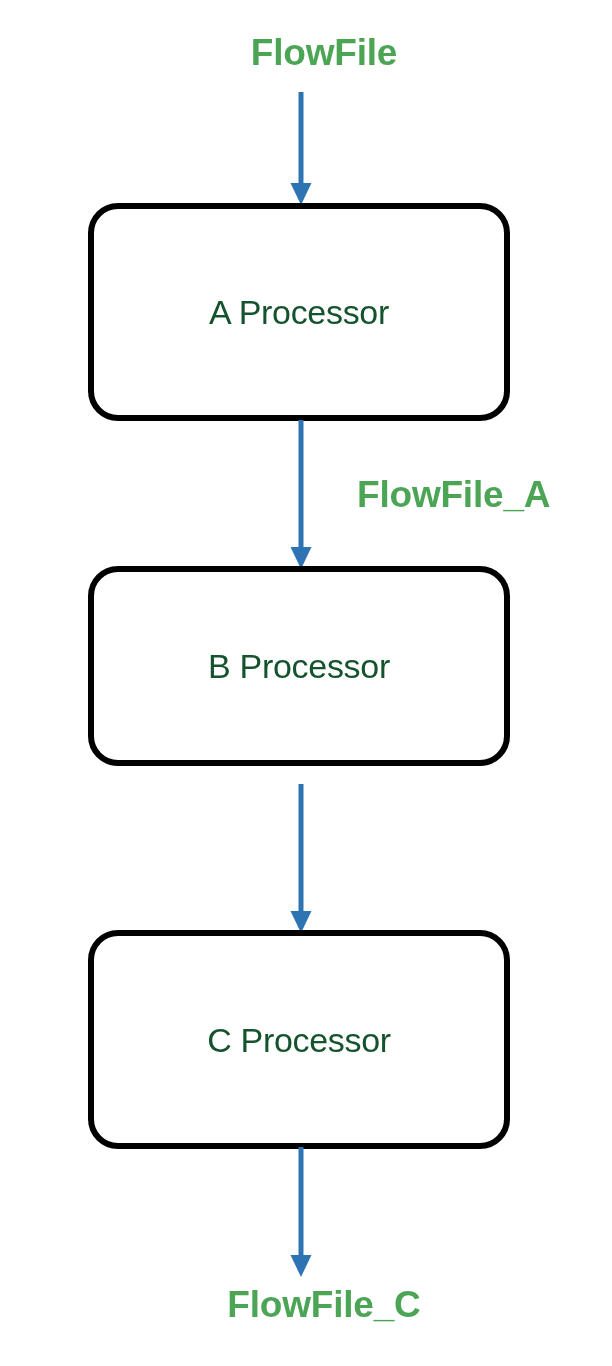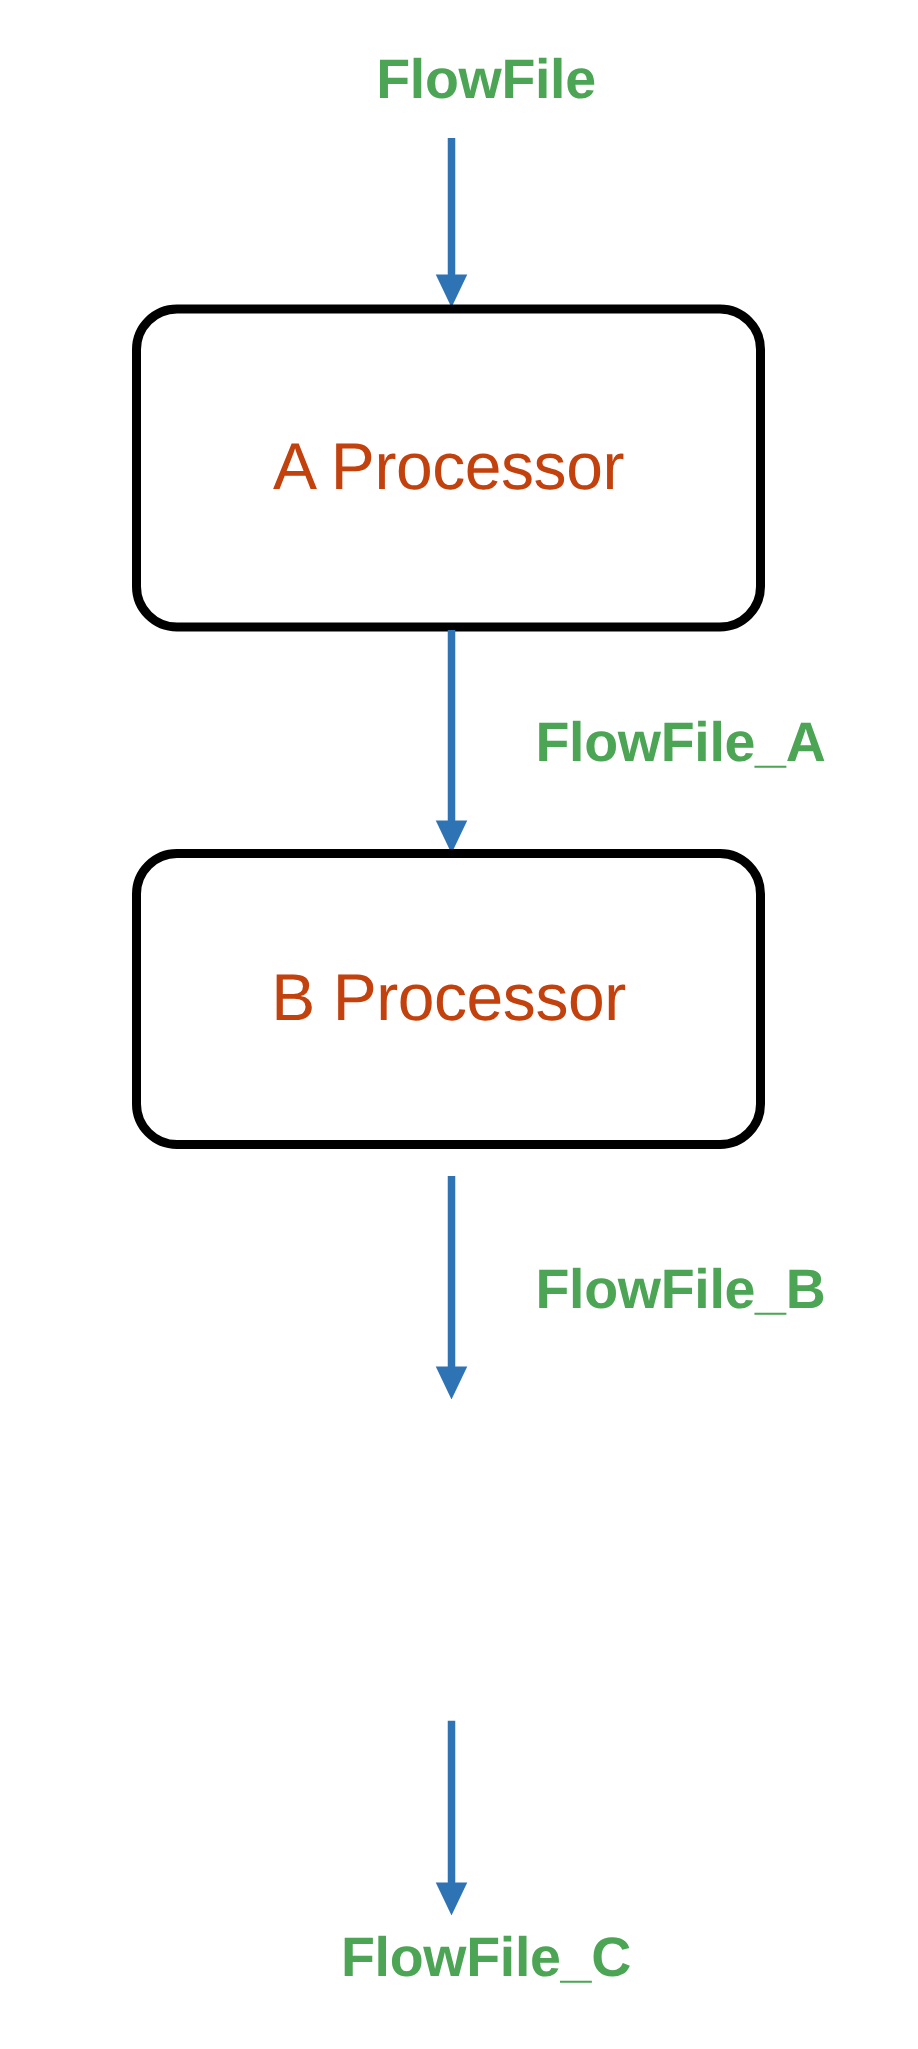--- a/index.html
+++ b/index.html
@@ -59,23 +59,23 @@
     border: 6px solid #000000;
     border-radius: 30px;
     background: #ffffff;
     display: flex;
     align-items: center;
     justify-content: center;
   }
   .processor-label {
     font-family: "Liberation Sans", sans-serif;
     font-weight: normal;
-    font-size: 44px;
+    font-size: 34px;
     line-height: 1;
-    color: #c2410c;
+    color: #14532d;
     white-space: nowrap;
     letter-spacing: -0.3px;
   }
 
   #box-a { top: 203px; height: 218px; }
   #box-b { top: 566px; height: 200px; }
   #box-c { top: 930px; height: 219px; }
 
   
   .arrow {
@@ -121,22 +121,24 @@
     <span class="processor-label">B Processor</span>
   </div>
 
   <div class="arrow" id="arrow-b-to-c">
     <svg viewBox="0 0 30 149" preserveAspectRatio="none" aria-hidden="true">
       <line x1="15" y1="0" x2="15" y2="130" stroke="#2E74B5" stroke-width="5"></line>
       <polygon points="15,149 4.5,127 25.5,127" fill="#2E74B5"></polygon>
     </svg>
   </div>
 
-  <div class="ff-label left-anchored" id="label-flowfile-b">FlowFile_B</div>
 
+  <div class="processor-box" id="box-c">
+    <span class="processor-label">C Processor</span>
+  </div>
 
   <div class="arrow" id="arrow-out">
     <svg viewBox="0 0 30 130" preserveAspectRatio="none" aria-hidden="true">
       <line x1="15" y1="0" x2="15" y2="111" stroke="#2E74B5" stroke-width="5"></line>
       <polygon points="15,130 4.5,108 25.5,108" fill="#2E74B5"></polygon>
     </svg>
   </div>
 
   <div class="ff-label centered" id="label-flowfile-c">FlowFile_C</div>
 

